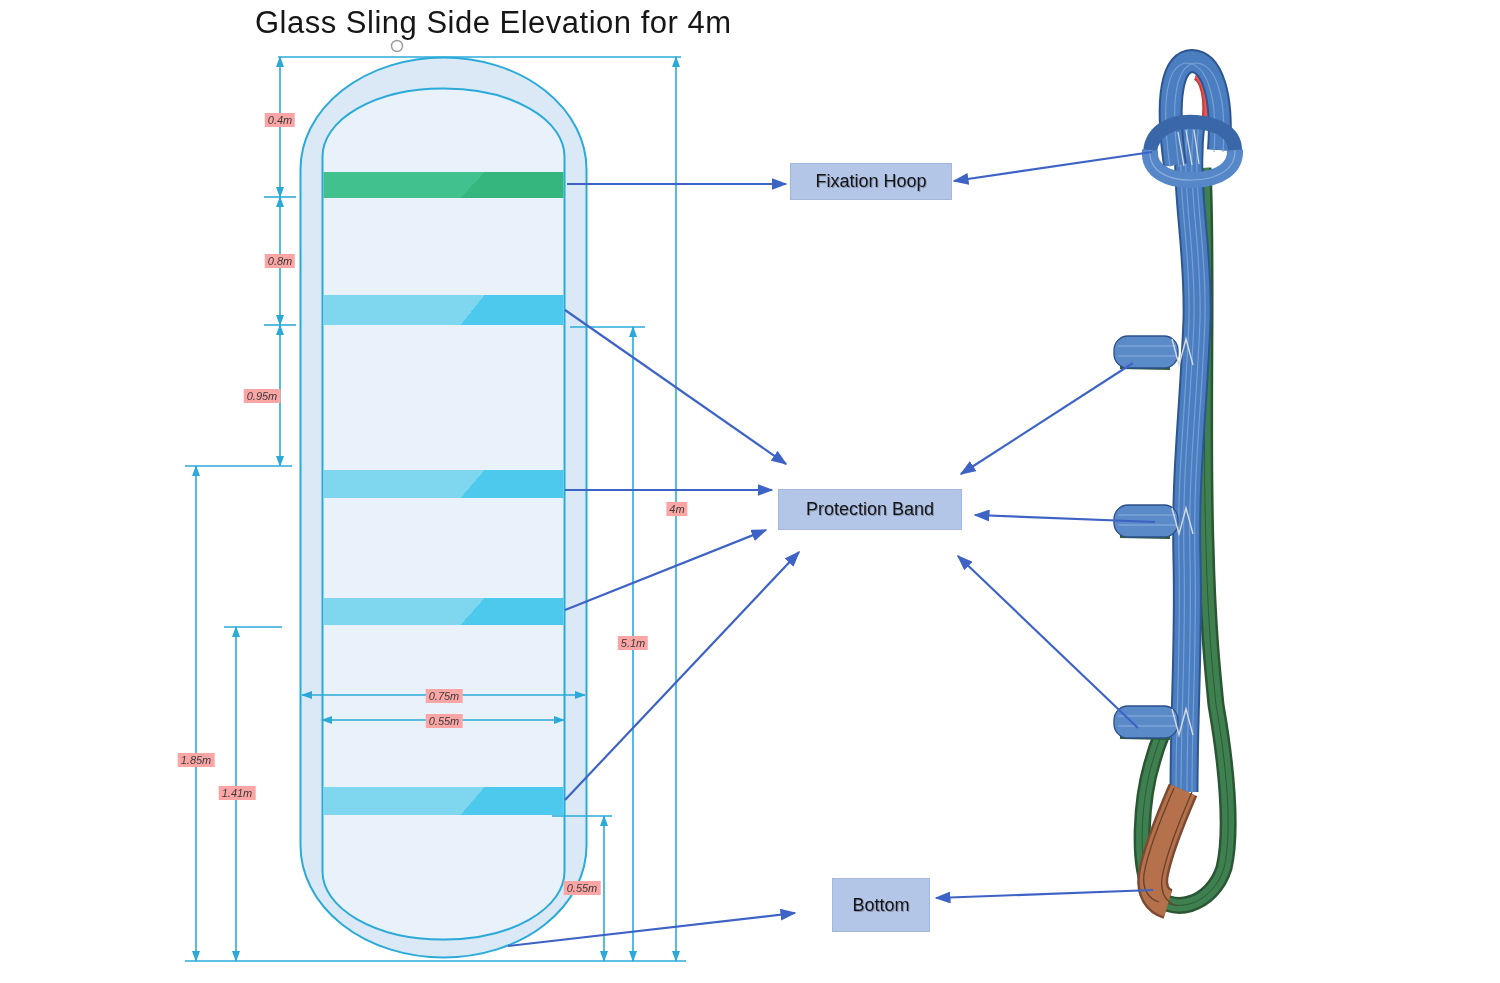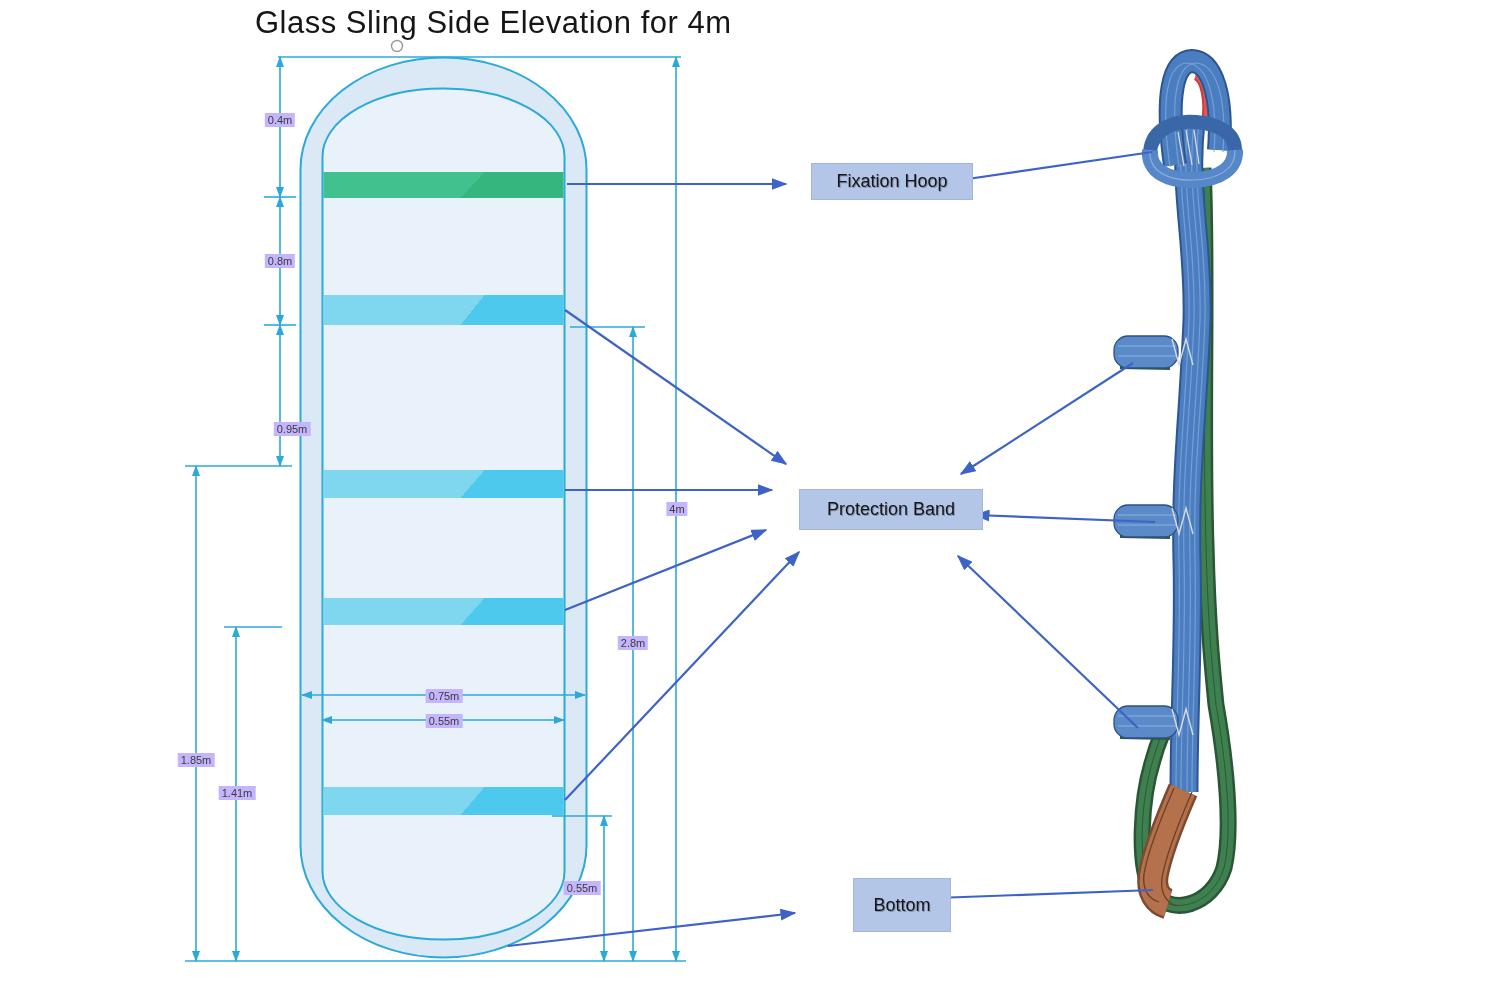--- a/index.html
+++ b/index.html
@@ -7,28 +7,28 @@
     width:1500px;height:983px;position:relative;overflow:hidden;
     background:#ffffff;font-family:"Liberation Sans",sans-serif;
   }
   svg.layer{position:absolute;left:0;top:0;z-index:1;}
   .title{
     position:absolute;left:255px;top:5px;z-index:3;
     font-size:31px;font-weight:500;color:#161616;letter-spacing:0.5px;
   }
   .dimlbl{
     position:absolute;transform:translate(-50%,-50%);z-index:3;
-    font-size:11px;color:#3b3b3b;background:#c4b5fd;padding:0 3px;
-    white-space:nowrap;line-height:14px;
+    font-size:11px;color:#3b3b3b;background:#fca5a5;padding:0 3px;
+    white-space:nowrap;line-height:14px;font-style:italic;
   }
   .callout{
     position:absolute;z-index:3;background:#b3c6e7;border:1px solid #a2b7db;
     display:flex;align-items:center;justify-content:center;
     font-size:18px;color:#141519;text-shadow:1px 1px 0 rgba(70,70,80,0.40);
-    box-sizing:border-box;white-space:nowrap;margin-left:21px;
+    box-sizing:border-box;white-space:nowrap;
   }
 </style>
 </head>
 <body>
 
 <svg class="layer" width="1500" height="983" viewBox="0 0 1500 983">
   <defs>
     <marker id="mc" markerUnits="userSpaceOnUse" markerWidth="11" markerHeight="8" refX="10" refY="4" orient="auto-start-reverse">
       <path d="M0,0 L11,4 L0,8 Z" fill="#2BAAD9"></path>
     </marker>
@@ -151,24 +151,24 @@
     <path d="M1138,728 L958,556" marker-end="url(#mb)"></path>
     <path d="M508,946 L795,913" marker-end="url(#mb)"></path>
     <path d="M1153,890 L936,898" marker-end="url(#mb)"></path>
   </g>
 </svg>
 
 <div class="title">Glass Sling Side Elevation for 4m</div>
 
 <div class="dimlbl" style="left:280px;top:120px;">0.4m</div>
 <div class="dimlbl" style="left:280px;top:261px;">0.8m</div>
-<div class="dimlbl" style="left:292px;top:396px;margin-top:33px;">0.95m</div>
+<div class="dimlbl" style="left:262px;top:396px;">0.95m</div>
 <div class="dimlbl" style="left:196px;top:716px;margin-top:44px;">1.85m</div>
 <div class="dimlbl" style="left:237px;top:793px;">1.41m</div>
 <div class="dimlbl" style="left:444px;top:696px;">0.75m</div>
 <div class="dimlbl" style="left:444px;top:721px;">0.55m</div>
-<div class="dimlbl" style="left:633px;top:643px;">2.8m</div>
+<div class="dimlbl" style="left:633px;top:643px;">5.1m</div>
 <div class="dimlbl" style="left:677px;top:509px;text-align:center;">4m</div>
 <div class="dimlbl" style="left:582px;top:888px;">0.55m</div>
 
 <div class="callout" style="left:790px;top:163px;width:162px;height:37px;">Fixation Hoop</div>
 <div class="callout" style="left:778px;top:489px;width:184px;height:41px;text-align:right;">Protection Band</div>
 <div class="callout" style="left:832px;top:878px;width:98px;height:54px;">Bottom</div>
 
 </body></html>

